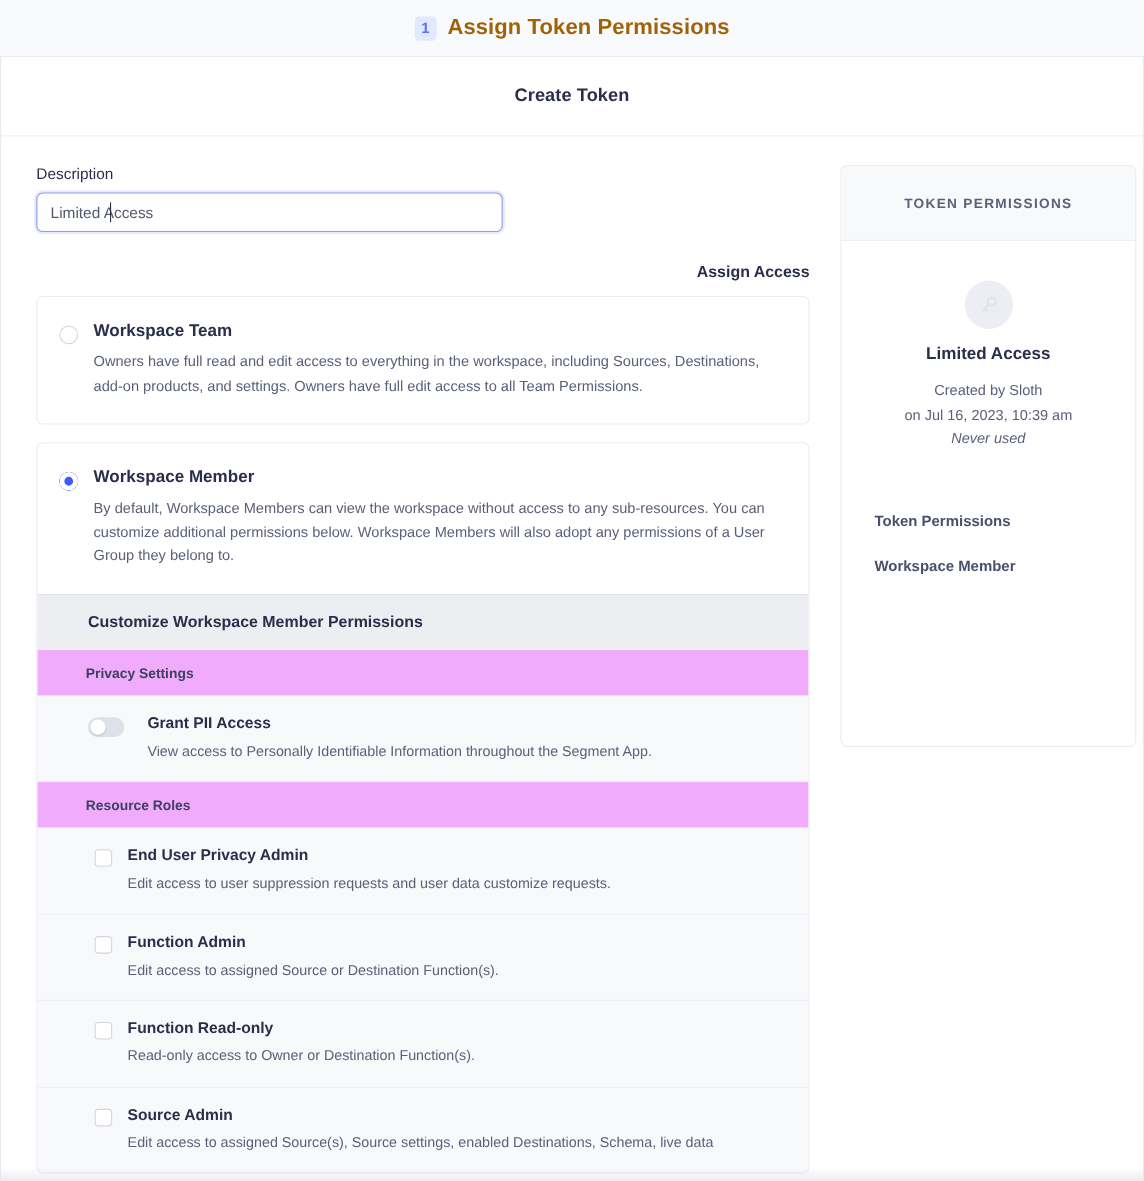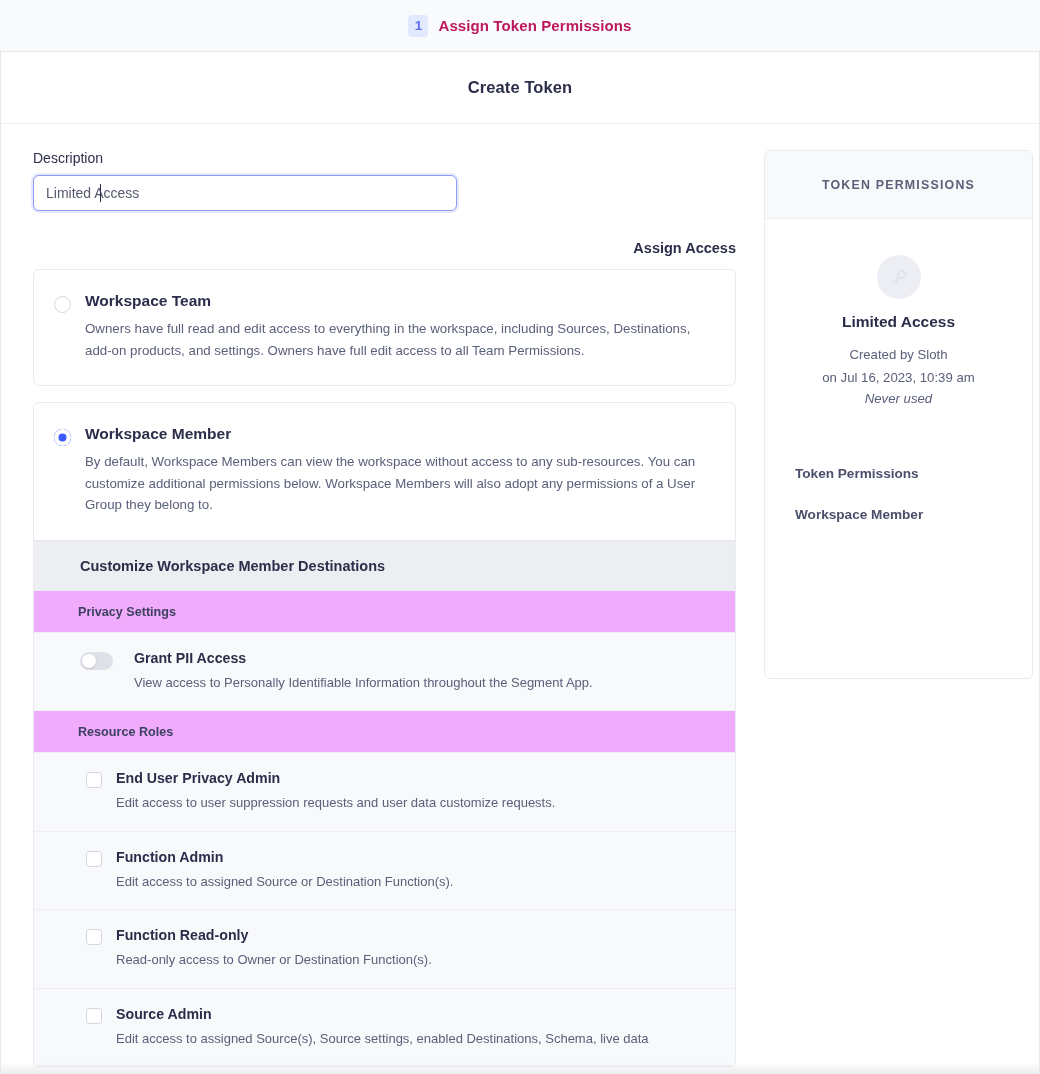--- a/index.html
+++ b/index.html
@@ -24,22 +24,22 @@
   .step-badge {
     width: 20px; height: 22px;
     background: #e2e8fd;
     color: #5c6ef8;
     border-radius: 4px;
     font-size: 13.5px;
     font-weight: 700;
     display: flex; align-items: center; justify-content: center;
   }
   .step-label {
-    color: #be185d;
-    font-size: 15px;
+    color: #a16207;
+    font-size: 20px;
     font-weight: 700;
     letter-spacing: .1px;
   }
 
   
   .frame {
     position: relative;
     height: 1022px;
     border-left: 1px solid #e6e8ee;
     border-right: 1px solid #e6e8ee;
@@ -313,21 +313,21 @@
 
       <div class="card">
         <div class="option-row">
           <span class="radio checked"></span>
           <div>
             <div class="opt-title">Workspace Member</div>
             <div class="opt-desc">By default, Workspace Members can view the workspace without access to any sub-resources. You can customize additional permissions below. Workspace Members will also adopt any permissions of a User Group they belong to.</div>
           </div>
         </div>
 
-        <div class="section-band">Customize Workspace Member Destinations</div>
+        <div class="section-band">Customize Workspace Member Permissions</div>
 
         <div class="group-head">Privacy Settings</div>
 
         <div class="perm-row toggle-row">
           <span class="toggle">
             <span class="knob"></span>
           </span>
           <div class="perm-body">
             <div class="perm-title">Grant PII Access</div>
             <div class="perm-desc">View access to Personally Identifiable Information throughout the Segment App.</div>

